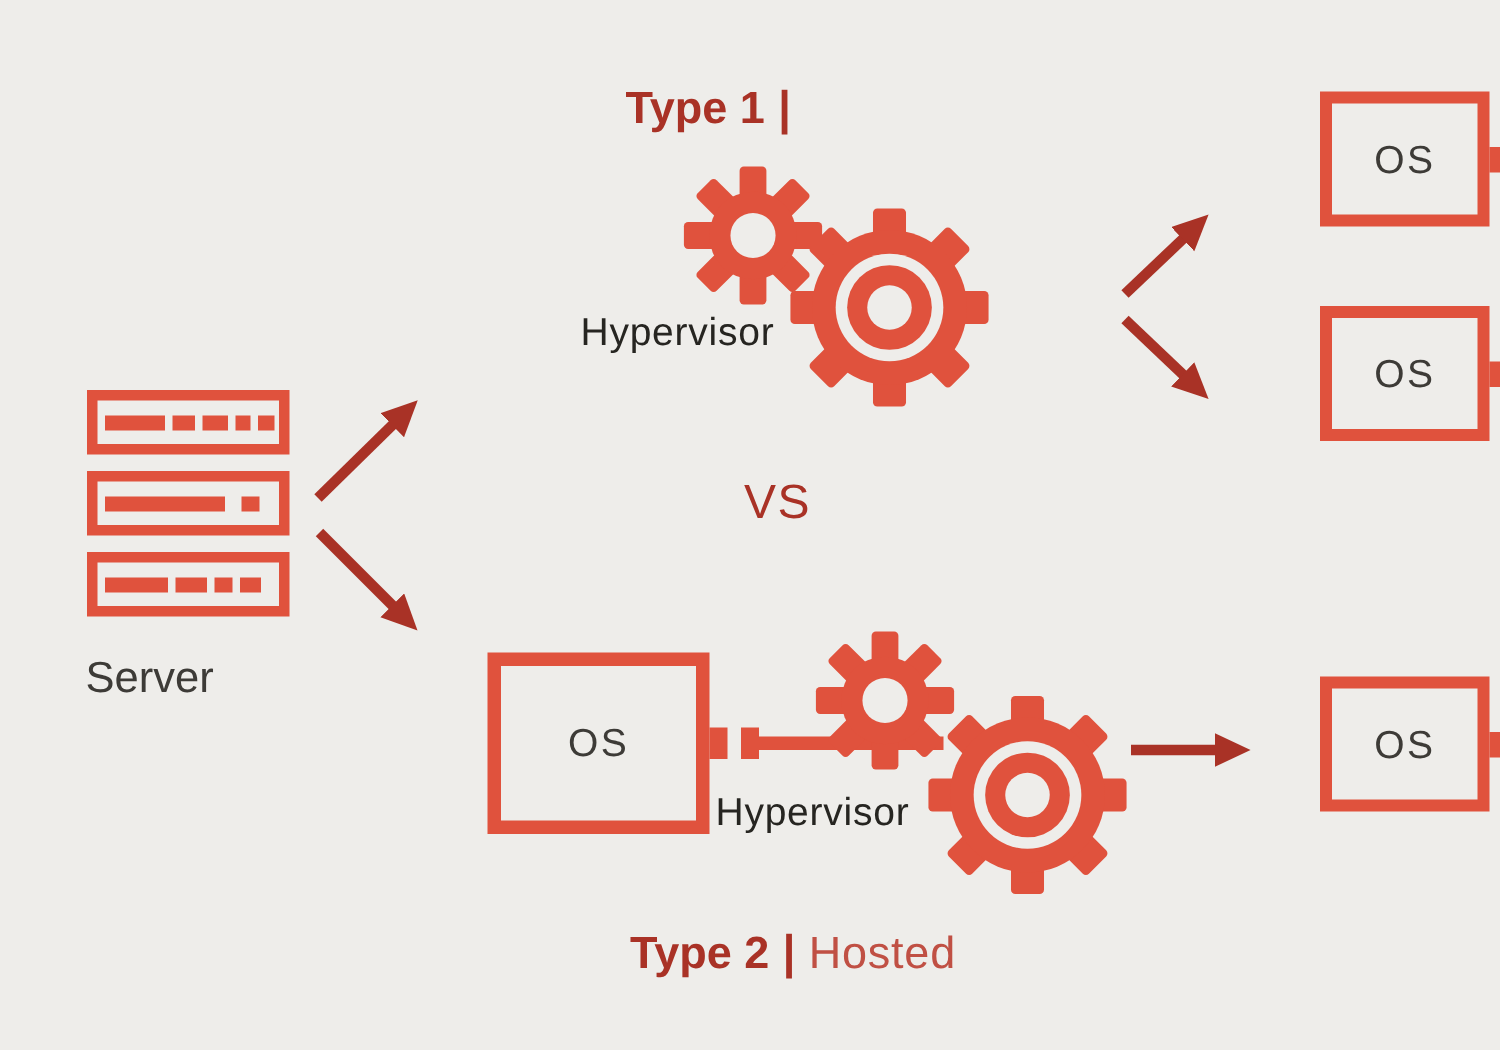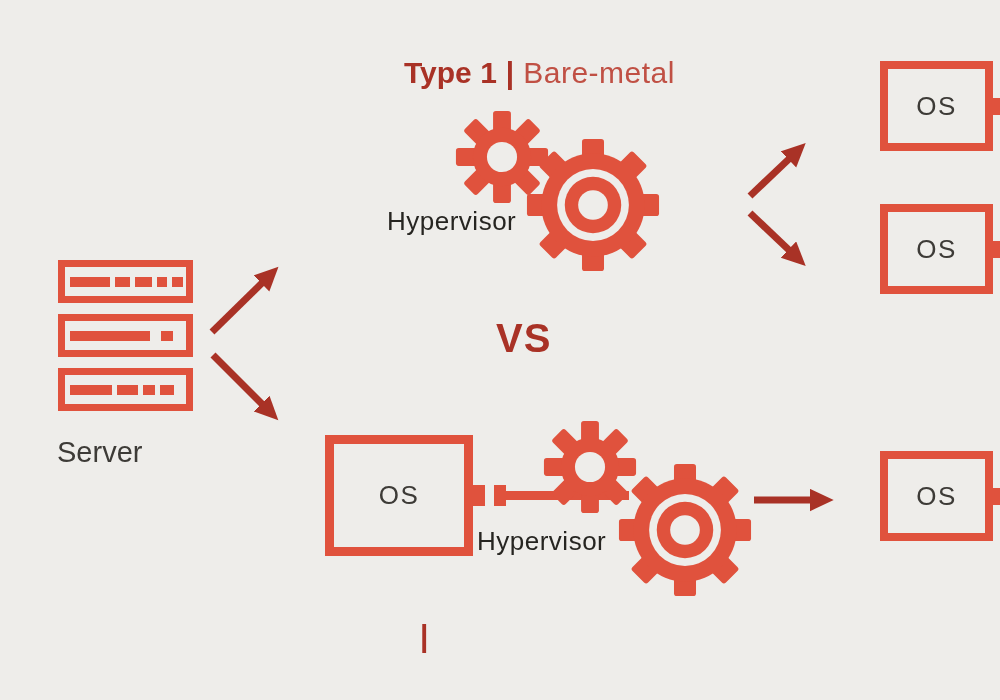--- a/index.html
+++ b/index.html
@@ -21,29 +21,29 @@
     position: absolute;
     display: flex;
     align-items: baseline;
     gap: 9px;
     font-size: 30px;
     white-space: nowrap;
   }
   .t-bold { font-weight: 700; color: var(--dark-red, #a93226); }
   .t-sep  { font-weight: 700; color: var(--dark-red, #a93226); transform: scaleY(1.05); }
   .t-light{ font-weight: 300; color: var(--light-red, #c05044); letter-spacing: 0.5px; }
-  .title-top    { left: 404px; top: 56px; }
+  .title-top    { left: 417px; top: 56px; }
   .title-bottom { left: 420px; top: 619px; }
 
   
   .vs {
     position: absolute;
     left: 496px; top: 316px;
-    font-size: 40px;
-    font-weight: 700;
+    font-size: 32px;
+    font-weight: 400;
     letter-spacing: 1px;
     color: var(--dark-red, #a93226);
   }
 
   
   .hyperv {
     position: absolute;
     font-size: 26px;
     font-weight: 400;
     letter-spacing: 0.5px;
@@ -127,21 +127,20 @@
     <defs>
       <marker id="arrowhead" viewBox="0 0 4 4" markerWidth="4" markerHeight="4" refX="0.3" refY="1.6" orient="auto">
         <path d="M0,0 L3.4,1.6 L0,3.2 z" fill="#a93226"></path>
       </marker>
     </defs>
   </svg>
 
   <div class="title title-top">
     <span class="t-bold">Type 1</span>
     <span class="t-sep">|</span>
-    <span class="t-light">Bare-metal</span>
   </div>
 
   <svg class="gear" style="left:455px; top:110px" width="94" height="94" viewBox="-50 -50 100 100">
     <g fill="var(--icon-red, #e0523d)">
       <rect x="-9.5" y="-49" width="19" height="24" rx="3"></rect>
       <rect x="-9.5" y="-49" width="19" height="24" rx="3" transform="rotate(45)"></rect>
       <rect x="-9.5" y="-49" width="19" height="24" rx="3" transform="rotate(90)"></rect>
       <rect x="-9.5" y="-49" width="19" height="24" rx="3" transform="rotate(135)"></rect>
       <rect x="-9.5" y="-49" width="19" height="24" rx="3" transform="rotate(180)"></rect>
       <rect x="-9.5" y="-49" width="19" height="24" rx="3" transform="rotate(225)"></rect>
@@ -279,16 +278,18 @@
       <span class="os-label">OS</span>
     </div>
     <div class="posts">
         <span class="post"></span>
         <span class="post"></span>
       </div>
     <div class="base"></div>
   </div>
 
   <div class="title title-bottom">
+    <span class="t-bold">Type 2</span>
     <span class="t-sep">|</span>
+    <span class="t-light">Hosted</span>
   </div>
 
 </div>
 
 </body></html>

